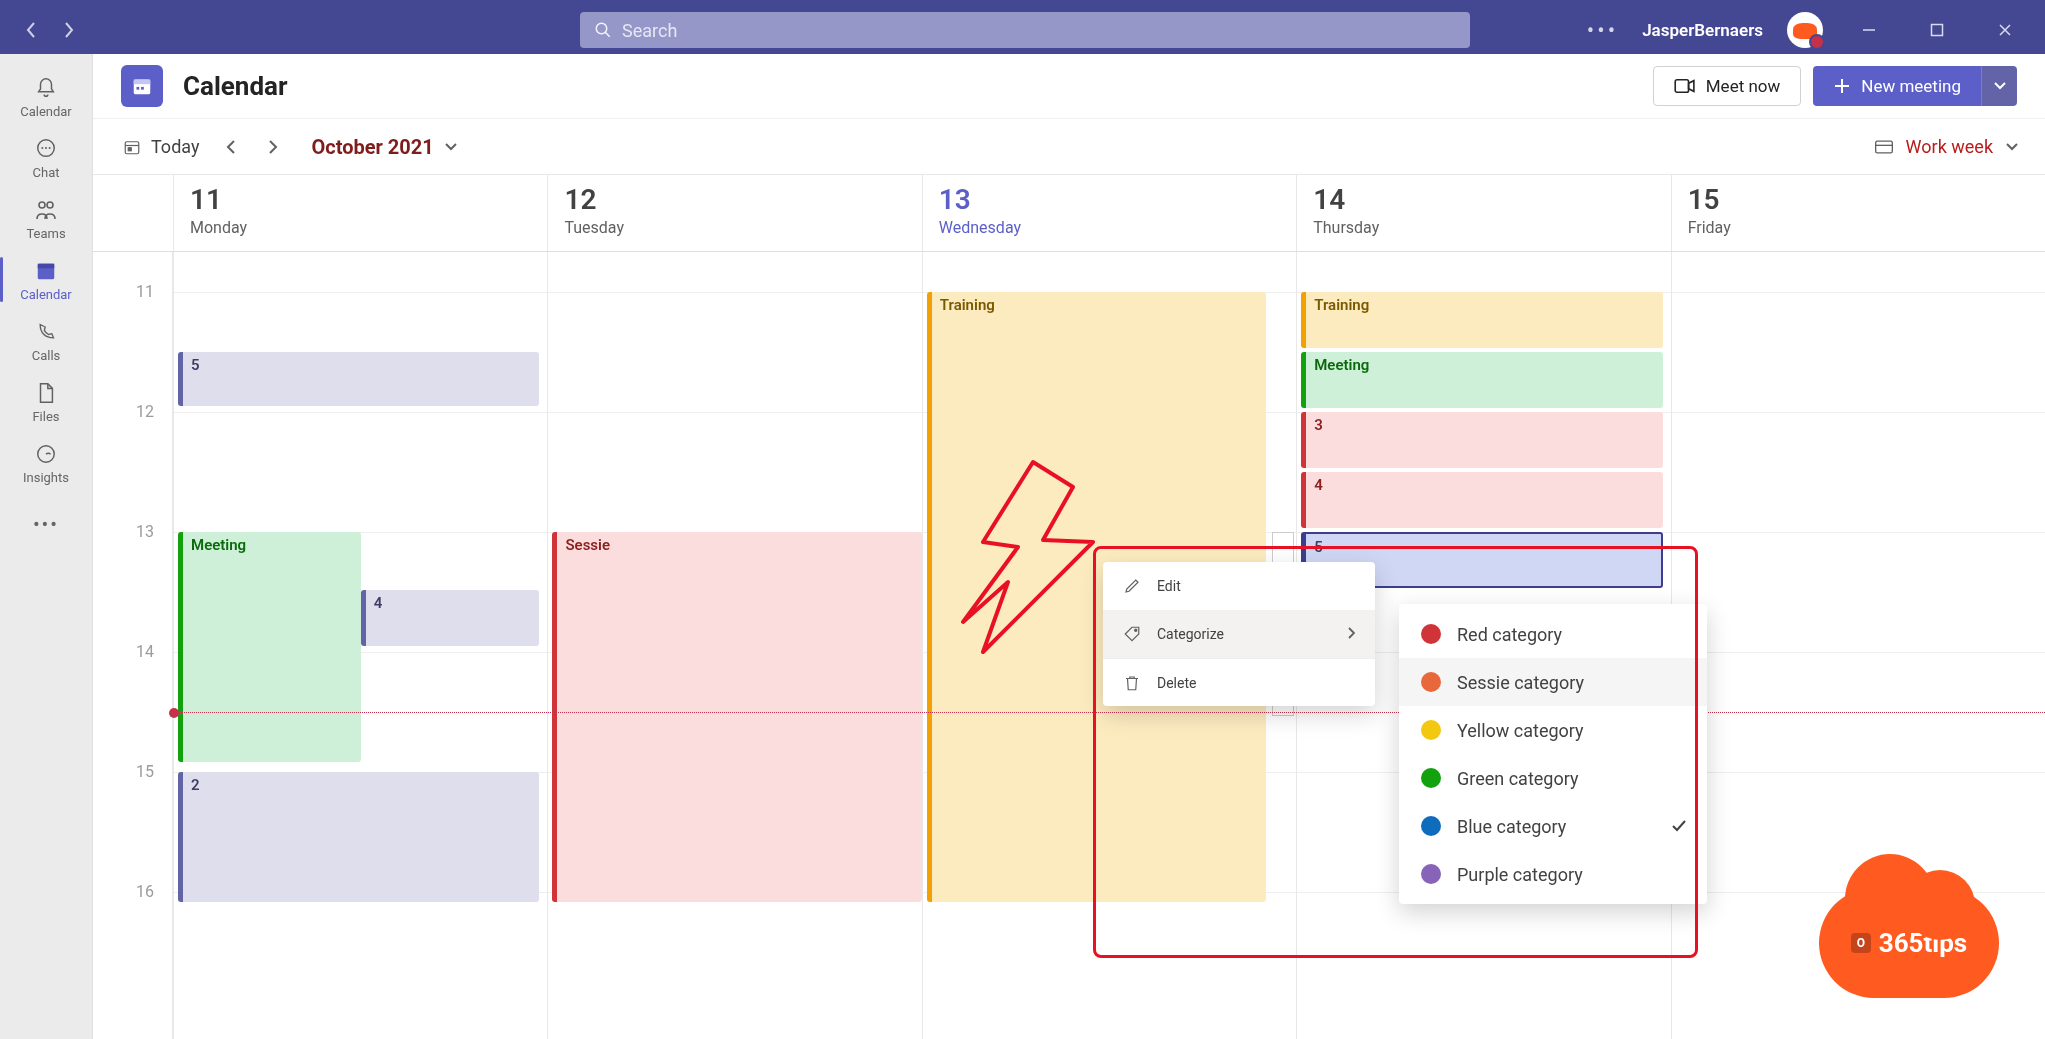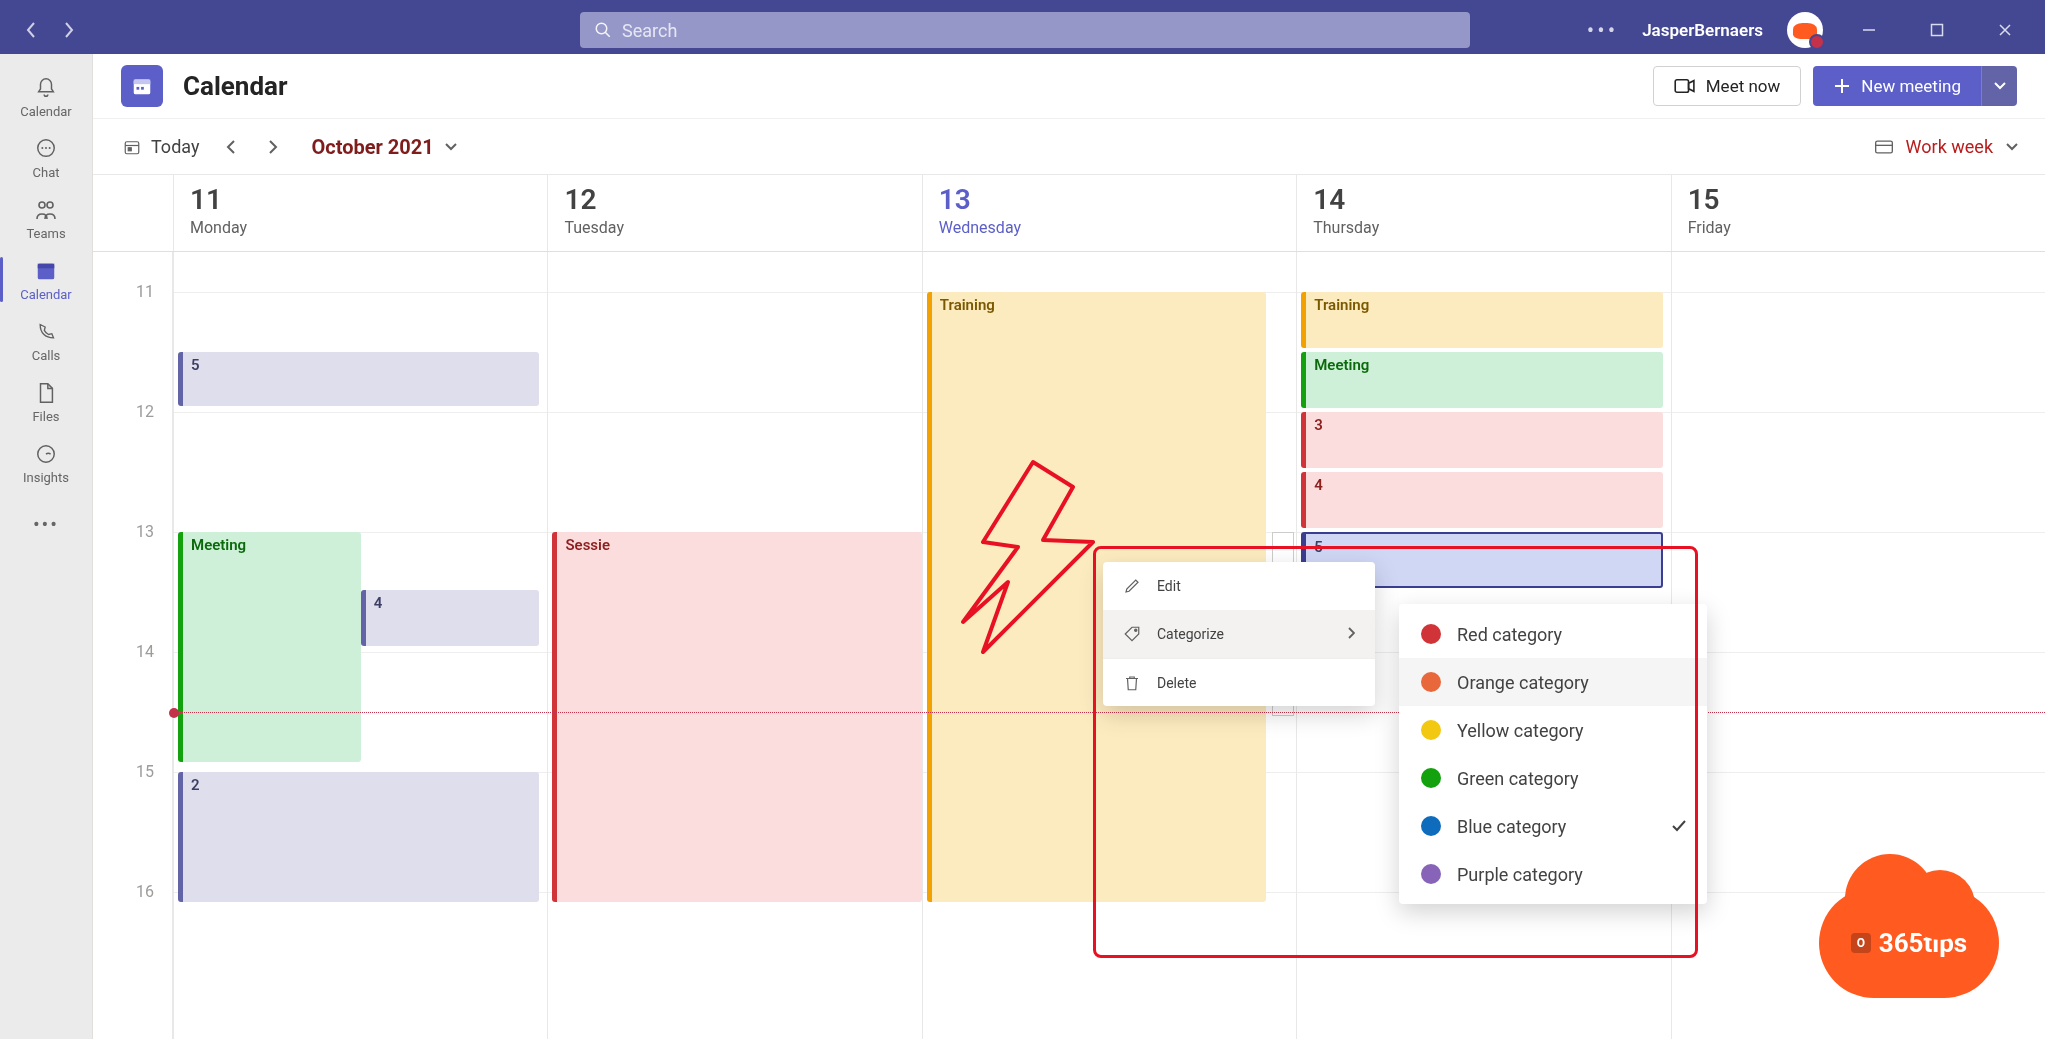--- a/index.html
+++ b/index.html
@@ -411,21 +411,21 @@
       </div>
     </div>
 
     <div class="submenu" style="top:352px; left:1280px;">
       <div class="sub-item">
           <span class="swatch" style="background:#d13438"></span>
           <span>Red category</span>
         </div>
       <div class="sub-item hover">
           <span class="swatch" style="background:#e8683c"></span>
-          <span>Orange category</span>
+          <span>Sessie category</span>
         </div>
       <div class="sub-item">
           <span class="swatch" style="background:#f2c811"></span>
           <span>Yellow category</span>
         </div>
       <div class="sub-item">
           <span class="swatch" style="background:#13a10e"></span>
           <span>Green category</span>
         </div>
       <div class="sub-item">

